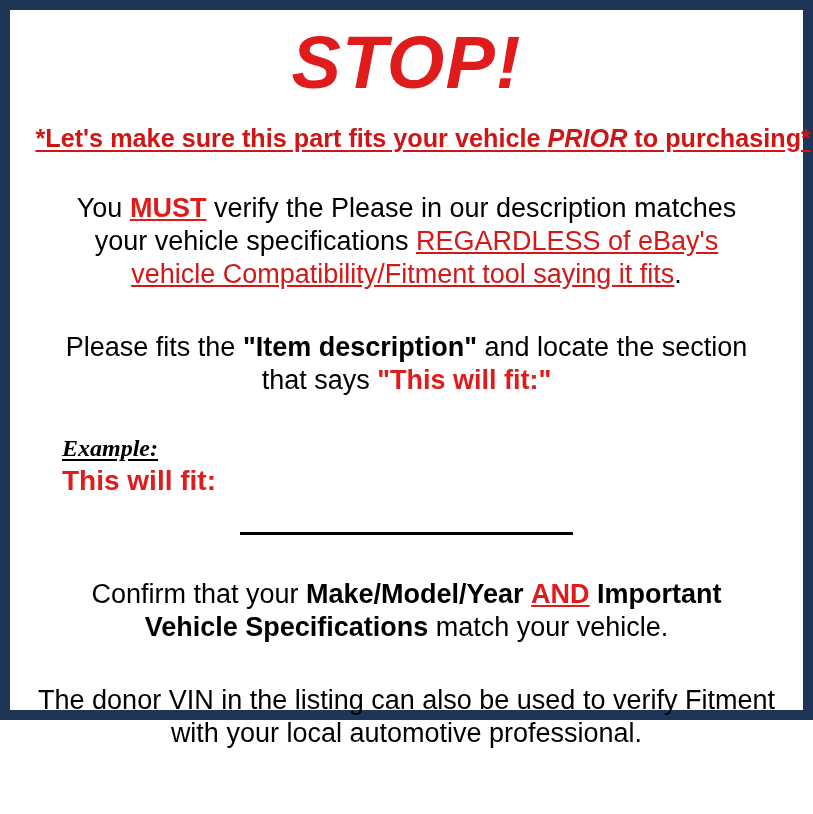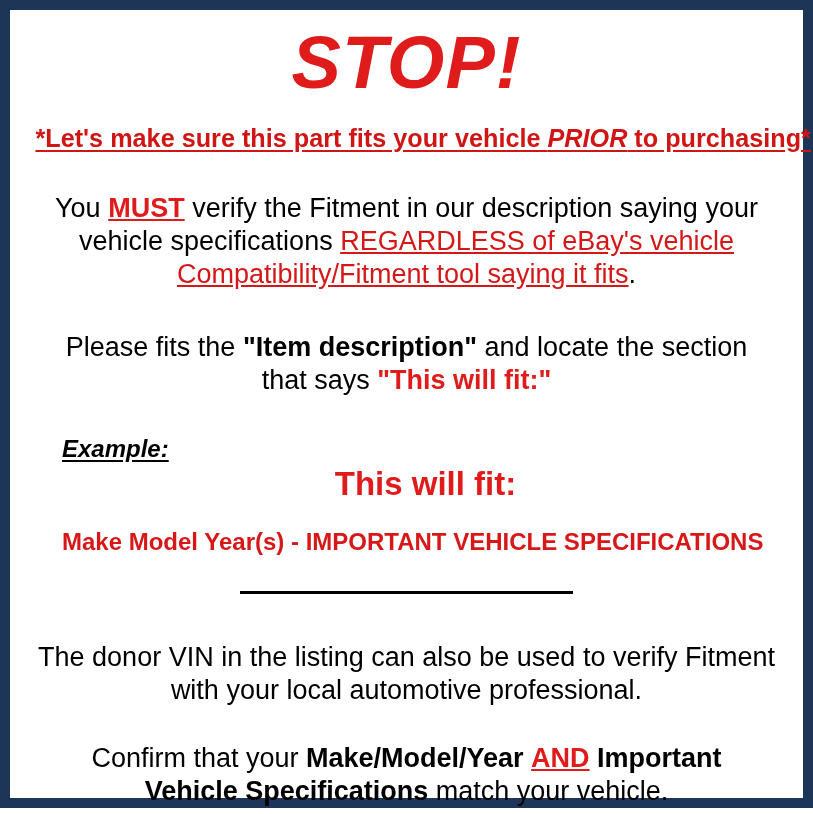--- a/index.html
+++ b/index.html
@@ -10,21 +10,21 @@
     width: 813px;
     height: 814px;
     background: #ffffff;
     font-family: "Liberation Sans", sans-serif;
     overflow: hidden;
   }
 
   #notice {
     box-sizing: border-box;
     width: 813px;
-    height: 808px;
+    height: 720px;
     background: #ffffff;
     border: 10px solid #1d3557;
     display: block;
     position: relative;
   }
 
   .inner {
     box-sizing: border-box;
     width: 100%;
     height: 100%;
@@ -103,38 +103,37 @@
     font-weight: bold;
   }
 
   .example-block {
     margin: 38px 0 0 0;
     text-align: left;
     padding-left: 38px;
   }
   .example-label {
     color: #000000;
-    font-family: Liberation Sans, sans-serif;
+    font-family: Liberation Serif, serif;
     font-weight: bold;
     font-style: italic;
     font-size: 24px;
     text-decoration: underline;
     text-underline-offset: 3px;
     line-height: 1.15;
     display: inline-block;
     text-align: center;
   }
   .example-fit {
     color: #e01b1b;
     font-family: "Liberation Sans", sans-serif;
     font-weight: bold;
-    font-size: 33px;
+    font-size: 28px;
     line-height: 1.2;
     margin: 2px 0 0 0;
-    text-align: center;
   }
   .example-spec {
     color: #d81818;
     font-family: "Liberation Sans Narrow", "Liberation Sans", sans-serif;
     font-weight: bold;
     font-size: 24px;
     line-height: 1.2;
     margin: 24px 0 0 0;
     letter-spacing: 0px;
   }
@@ -157,37 +156,36 @@
 <div id="notice">
   <div class="inner">
 
     <div class="stop-title">STOP!</div>
 
     <div class="tagline">
       <span>*Let's make sure this part fits your vehicle </span><span class="ital">PRIOR</span><span> to purchasing*</span>
     </div>
 
     <p class="para para-must">
-      <span>You </span><span class="em-red-bi-u">MUST</span><span> verify the Fitment in our description saying your vehicle specifications </span><span class="em-red-b-u">REGARDLESS of eBay's vehicle Compatibility/Fitment tool saying it fits</span><span>.</span>
+      <span>You </span><span class="em-red-bi-u">MUST</span><span> verify the Please in our description matches your vehicle specifications </span><span class="em-red-b-u">REGARDLESS of eBay's vehicle Compatibility/Fitment tool saying it fits</span><span>.</span>
     </p>
 
     <p class="para para-view">
       <span>Please fits the </span><span class="em-black-b">"Item description"</span><span> and locate the section that says </span><span class="em-red-b">"This will fit:"</span>
     </p>
 
     <div class="example-block">
       <div class="example-label">Example:</div>
       <div class="example-fit">This will fit:</div>
-      <div class="example-spec">Make Model Year(s) - IMPORTANT VEHICLE SPECIFICATIONS</div>
     </div>
 
     <div class="divider-wrap">
       <span class="divider"></span>
     </div>
 
-    <p class="para para-vin">The donor VIN in the listing can also be used to verify Fitment with your local automotive professional.</p>
-
     <p class="para para-confirm">
       <span>Confirm that your </span><span class="em-black-b">Make/Model/Year</span><span> </span><span class="em-red-bi-u">AND</span><span> </span><span class="em-black-b">Important Vehicle Specifications</span><span> match your vehicle.</span>
     </p>
+
+    <p class="para para-vin">The donor VIN in the listing can also be used to verify Fitment with your local automotive professional.</p>
 
   </div>
 </div>
 
 </body></html>

